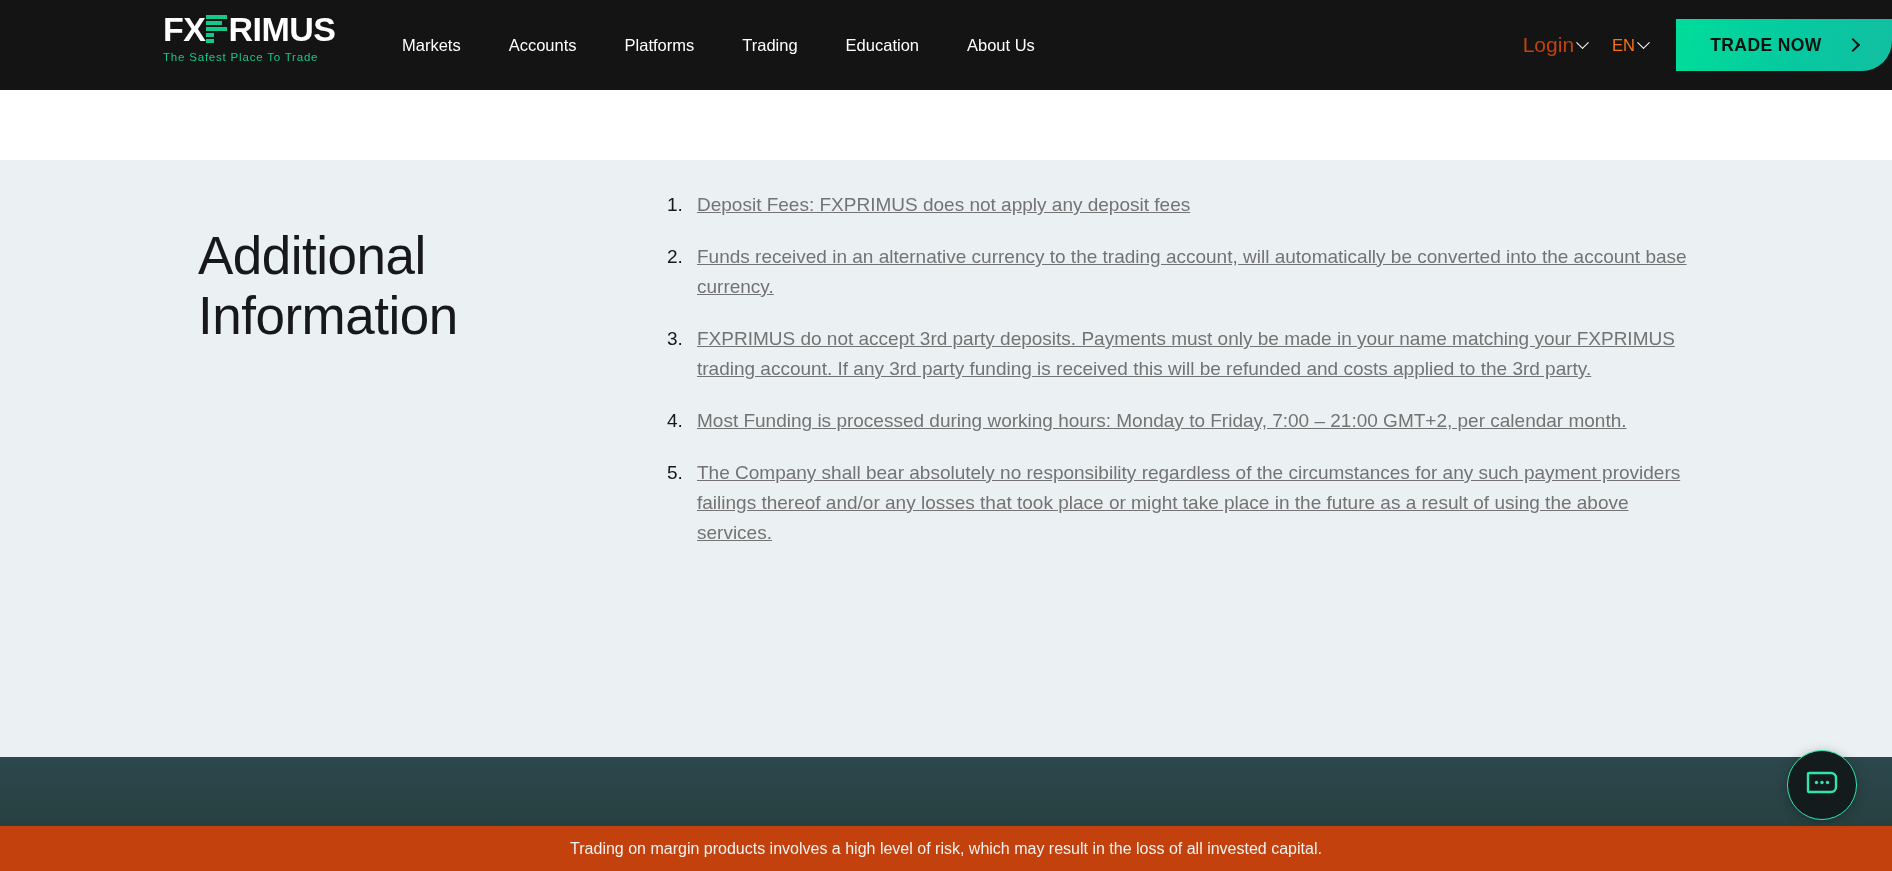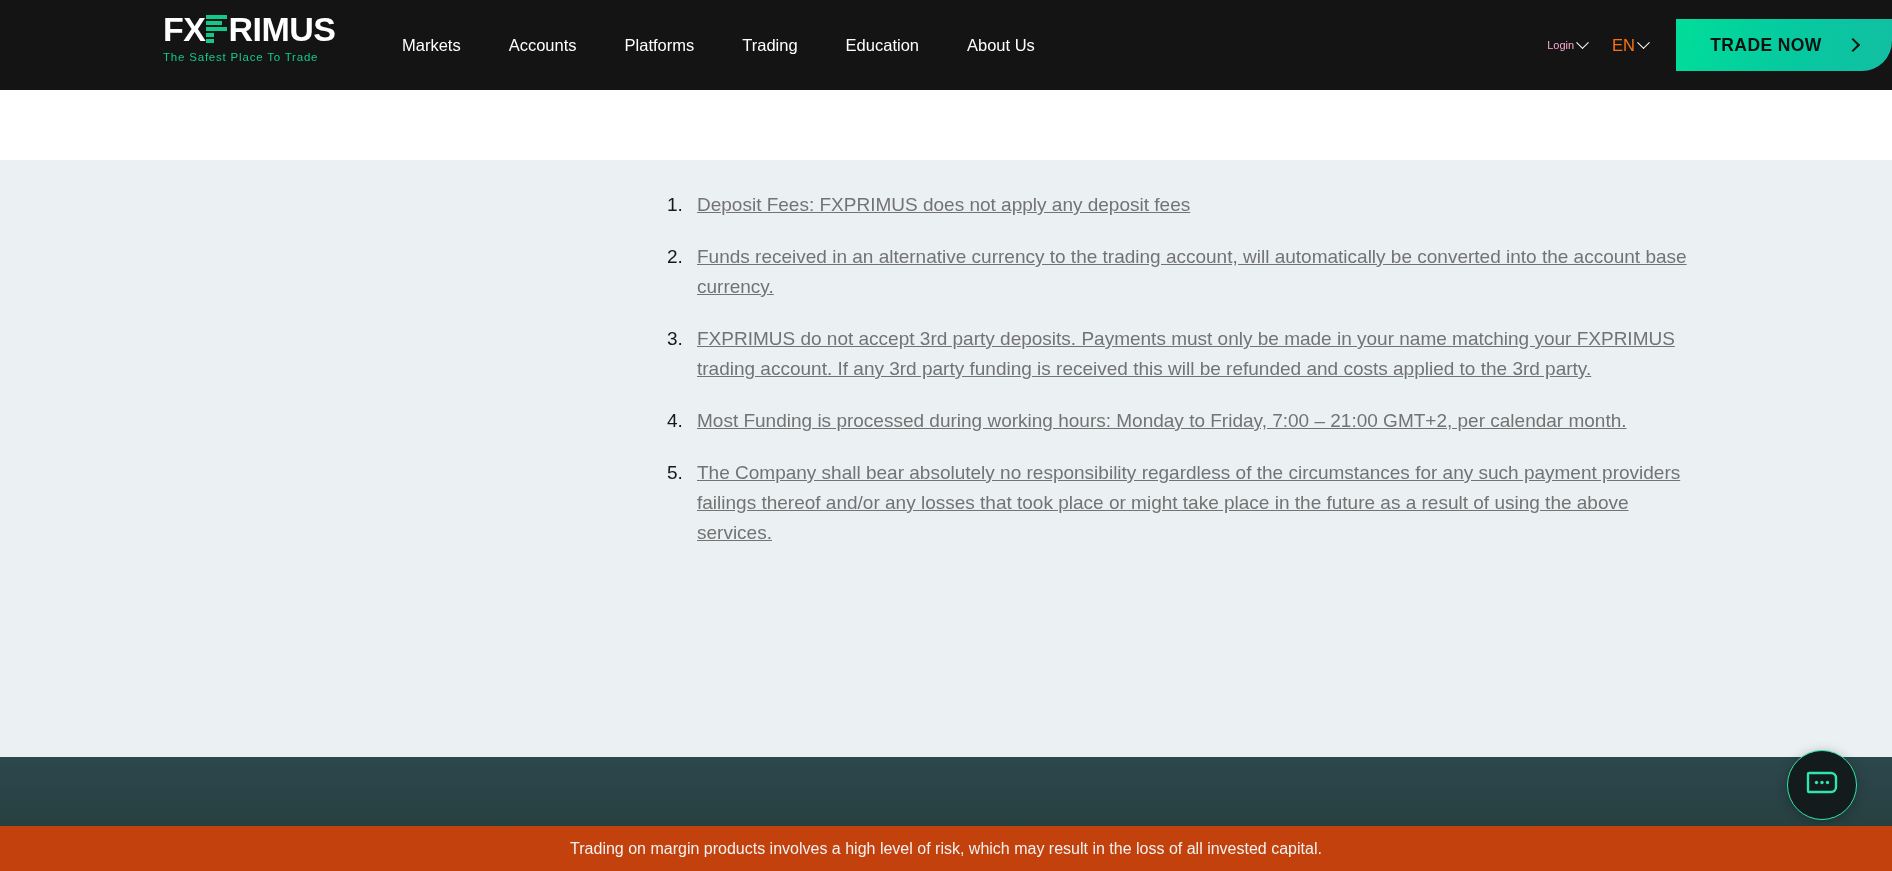--- a/index.html
+++ b/index.html
@@ -59,21 +59,21 @@
     cursor:pointer; white-space:nowrap;
   }
   .nav-item:last-child { margin-right:12px; }
 
   .header-right {
     position:absolute; right:0; top:0; height:90px;
     display:flex; align-items:center;
   }
   .login {
     display:flex; align-items:center; gap:4px;
-    color:#f9a8d4; font-size:11px; cursor:pointer;
+    color:#c2410c; font-size:21px; cursor:pointer;
     margin-right:25px;
   }
   .lang {
     display:flex; align-items:center; gap:4px;
     color:#f97316; font-size:16.5px; cursor:pointer;
     margin-right:28px;
   }
   .chev {
     display:inline-block; width:9px; height:9px;
     border-right:1.6px solid #ffffff;
@@ -212,20 +212,21 @@
       <button class="cta">
         <span class="cta-label">TRADE NOW</span>
         <span class="cta-arrow"></span>
       </button>
     </div>
   </div>
 
   <div class="white-strip"></div>
 
   <div class="main">
+    <h1 class="heading">Additional Information</h1>
 
     <div class="list">
 
       <div class="list-item">
         <span class="list-num">1.</span>
         <span class="list-text">Deposit Fees: FXPRIMUS does not apply any deposit fees</span>
       </div>
 
       <div class="list-item">
         <span class="list-num">2.</span>

